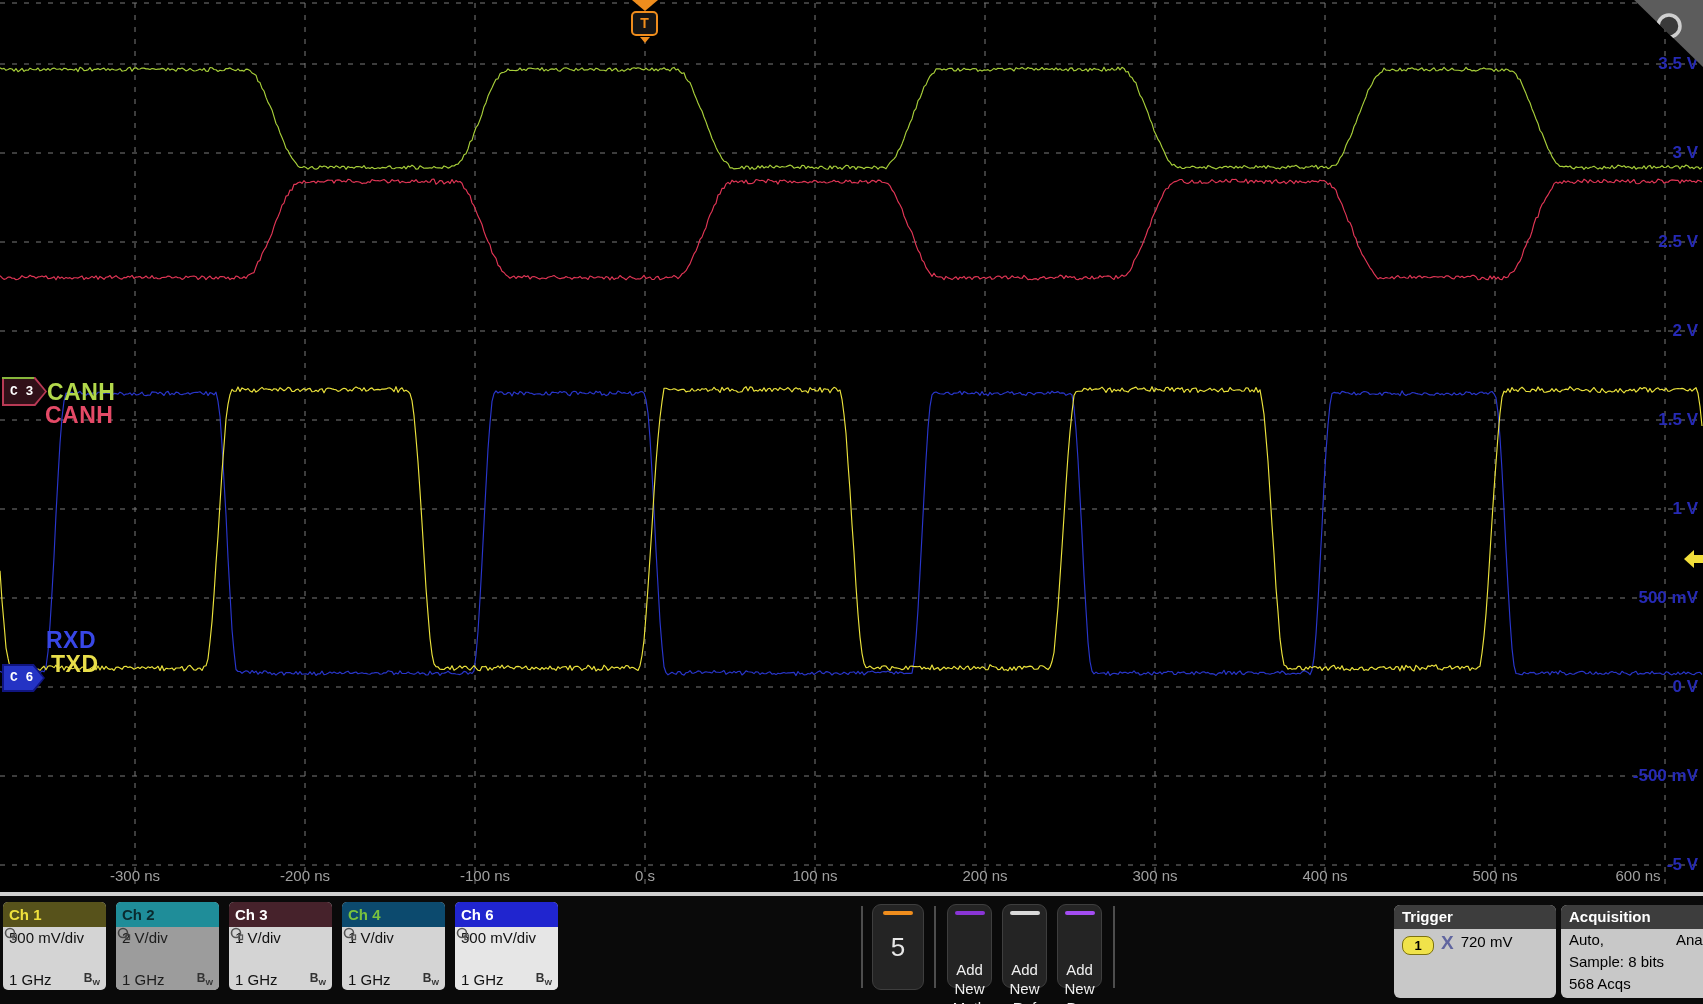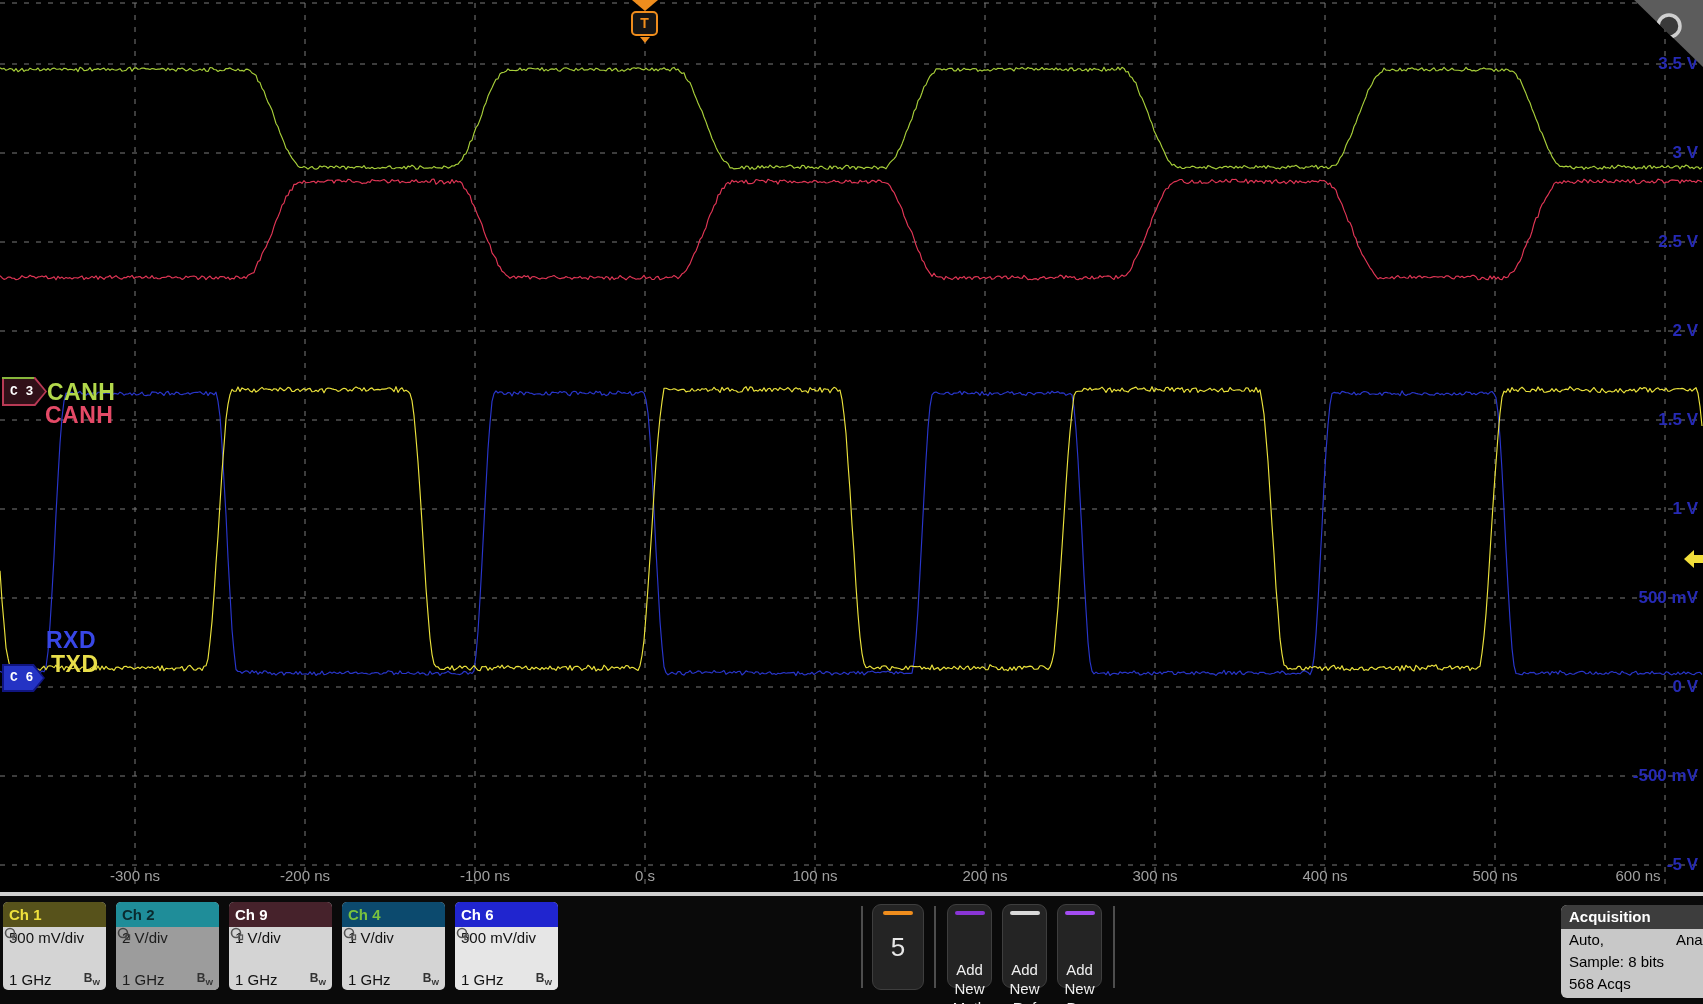--- a/index.html
+++ b/index.html
@@ -178,21 +178,21 @@
         <div class="probe-row">
             <svg width="16" height="14">
               <circle cx="7" cy="6" r="4.5" fill="none" stroke="#444" stroke-width="1.6"></circle>
               <rect x="10" y="8" width="3.5" height="4.5" fill="none" stroke="#444" stroke-width="1.3"></rect>
             </svg>
           </div>
         <div class="bw-row"><span>1 GHz</span><span class="bwicon">B<sub>W</sub></span></div>
       </div>
     </div>
     <div class="chbadge" style="left:229px;">
-      <div class="chhead" style="background: rgb(70, 34, 43); color: rgb(255, 255, 255);">Ch 9</div>
+      <div class="chhead" style="background: rgb(70, 34, 43); color: rgb(255, 255, 255);">Ch 3</div>
       <div class="chbody">
         <div>1 V/div</div>
         <div class="probe-row">
             <svg width="16" height="14">
               <circle cx="7" cy="6" r="4.5" fill="none" stroke="#555" stroke-width="1.6"></circle>
               <rect x="10" y="8" width="3.5" height="4.5" fill="none" stroke="#555" stroke-width="1.3"></rect>
             </svg>
           </div>
         <div class="bw-row"><span>1 GHz</span><span class="bwicon">B<sub>W</sub></span></div>
       </div>
@@ -246,20 +246,26 @@
 Ref</span>
     </div>
     <div class="sqbtn addbtn" style="left:1057px;width:45px;">
       <div class="accentbar" style="background: rgb(164, 77, 242);"></div>
       <span>Add
 New
 Bus</span>
     </div>
 
 
+    <div class="panel" style="left:1394px;width:162px;">
+      <div class="phead">Trigger</div>
+      <div class="prow" style="height:26px;line-height:26px;">
+        <span class="tbadge1">1</span><span class="xglyph">X</span><span>720 mV</span>
+      </div>
+    </div>
 
     <div class="panel" style="left:1561px;width:175px;">
       <div class="phead">Acquisition</div>
       <div class="prow"><span>Auto,</span>
         <span class="rcol" style="left:115px;">Ana</span></div>
       <div class="prow">Sample: 8 bits</div>
       <div class="prow">568 Acqs</div>
     </div>
   </div>
   <div class="sep-bottom"></div>

